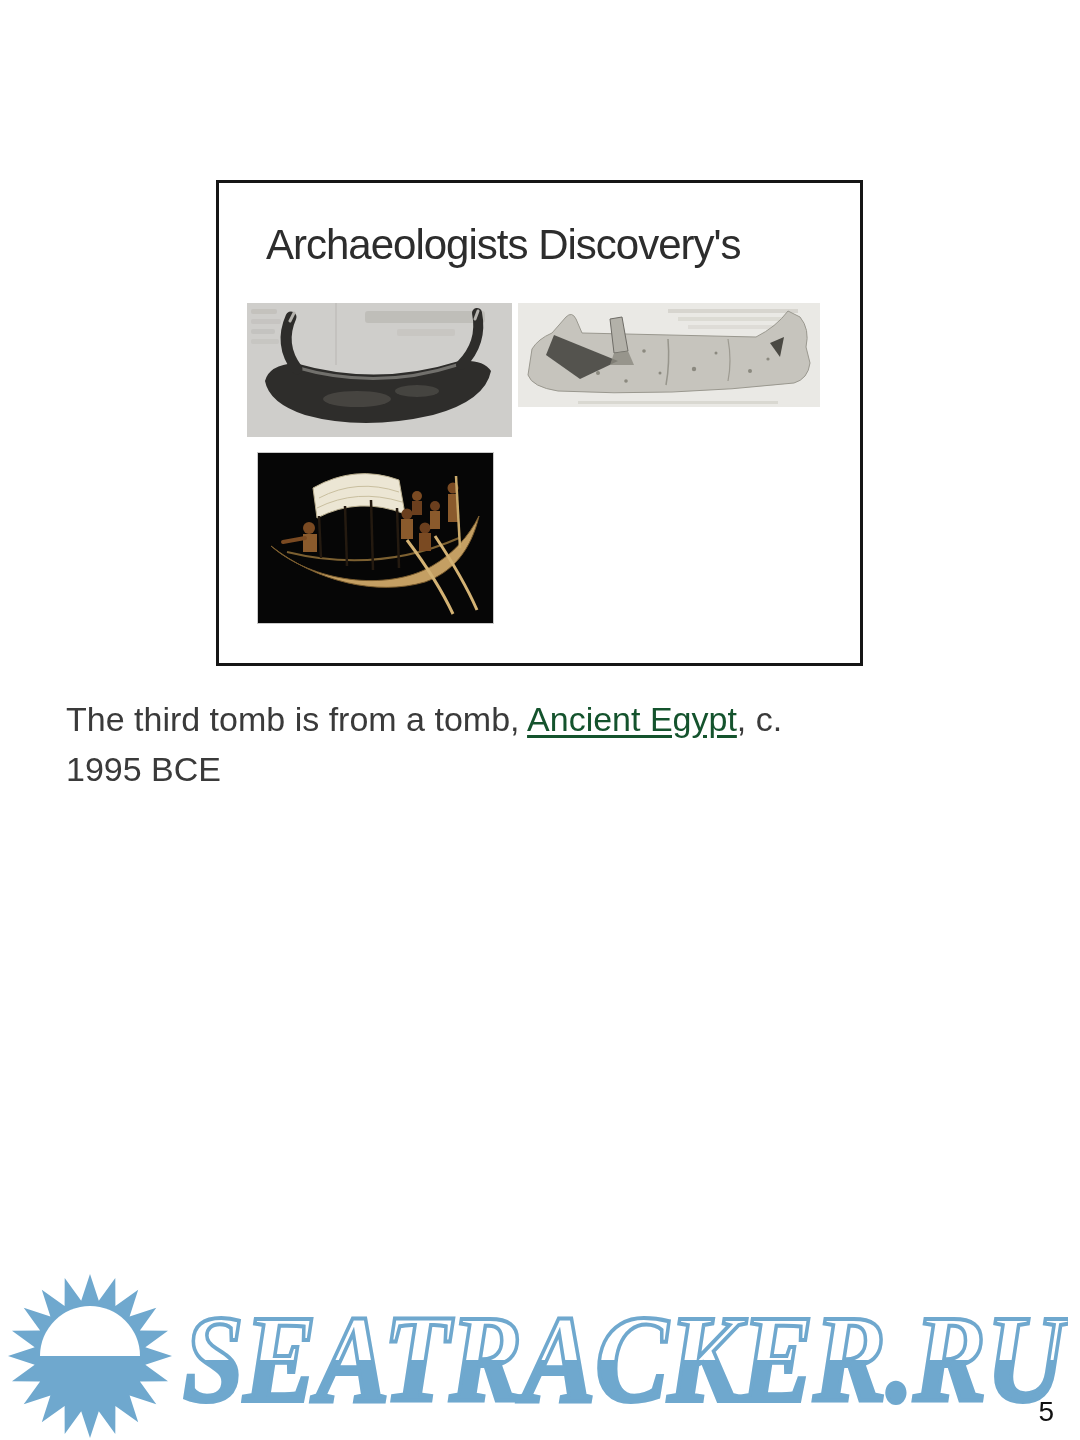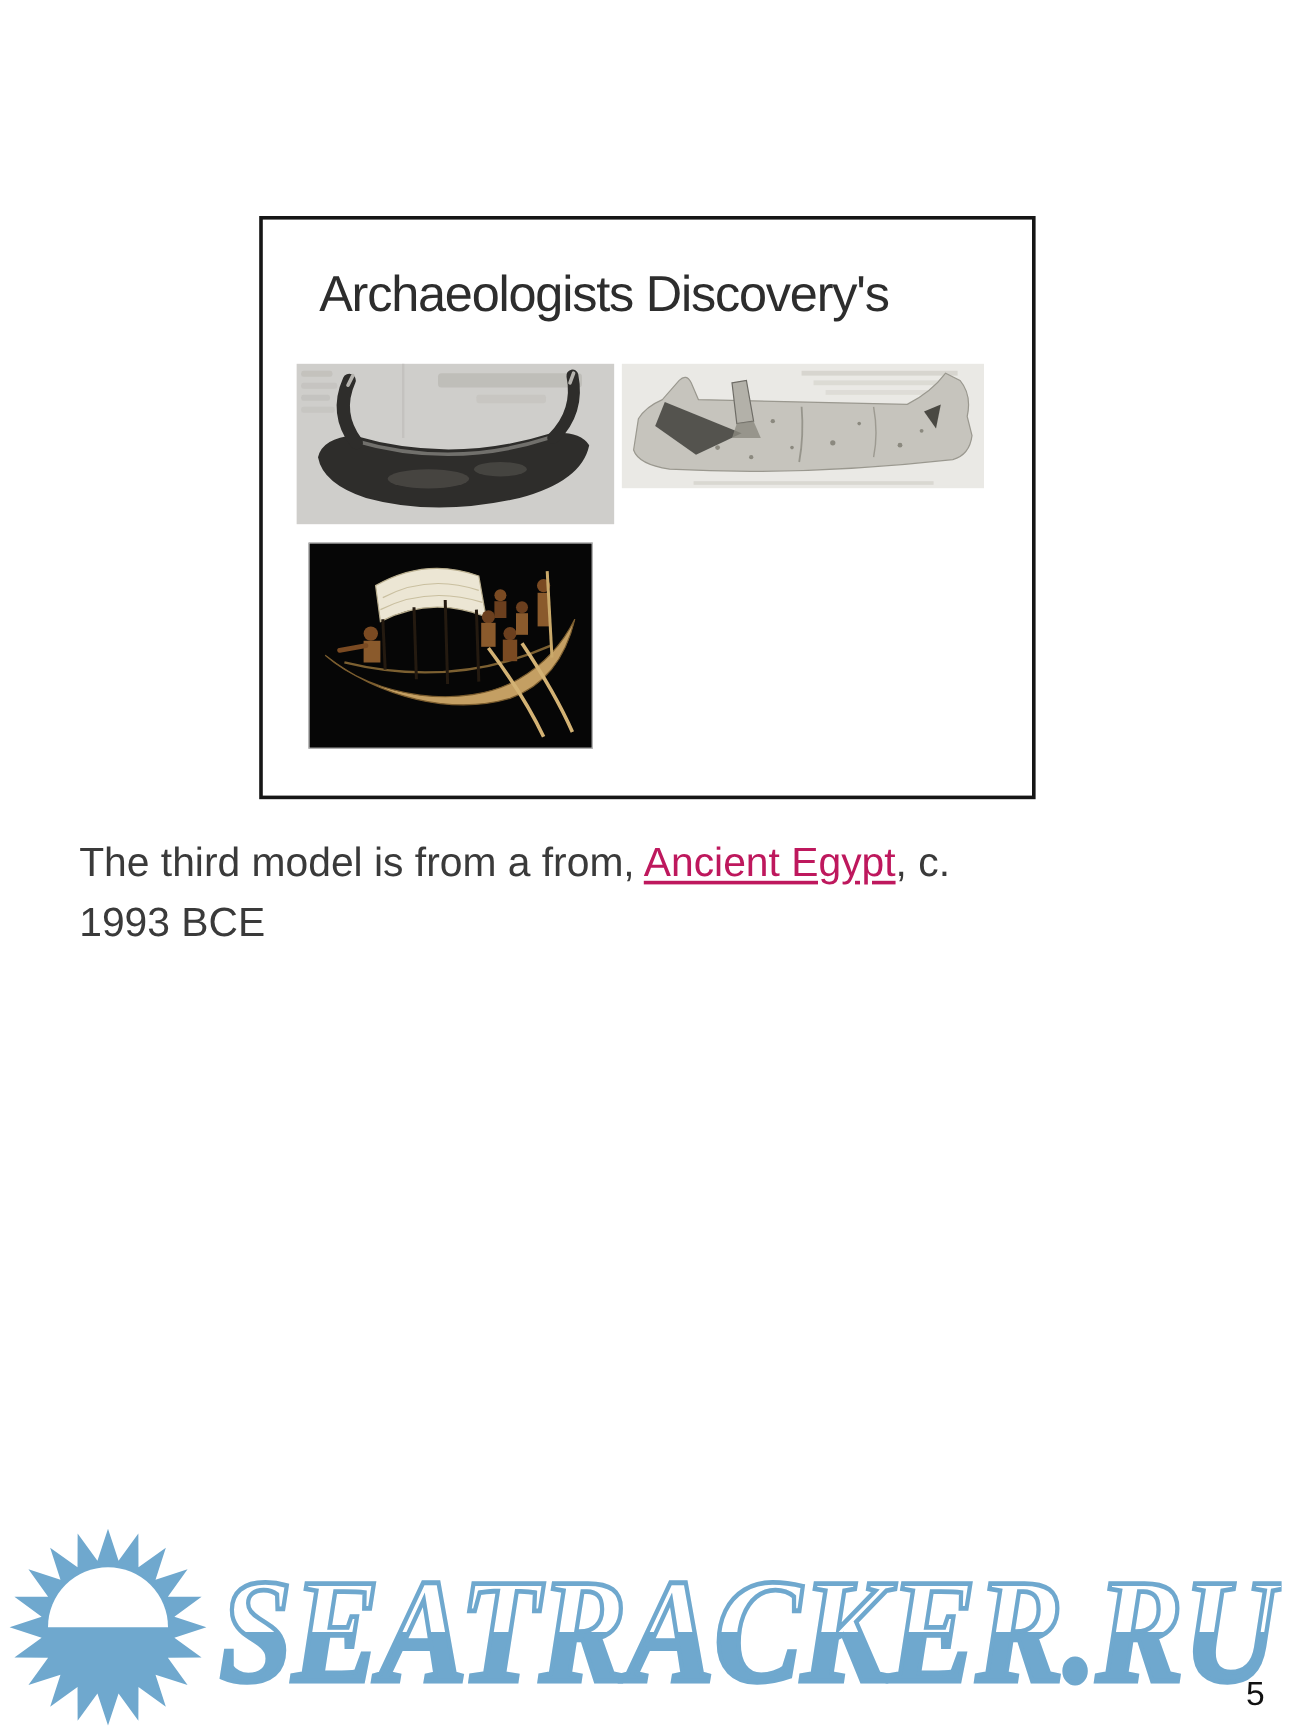--- a/index.html
+++ b/index.html
@@ -20,21 +20,21 @@
   figure.photo{margin:0;padding:0;position:absolute;}
   .photo svg{display:block;}
   .photo1{left:28px;top:120px;width:265px;height:134px;}
   .photo2{left:299px;top:120px;width:302px;height:104px;}
   .photo3{left:38px;top:269px;width:237px;height:172px;}
   
   .caption{
     position:absolute;left:66px;top:694px;width:830px;margin:0;
     font-size:34px;line-height:50px;color:#3a3a3a;
   }
-  .caption a{color:#be185d;text-decoration:underline;text-underline-offset:4px;cursor:pointer;}
+  .caption a{color:#14532d;text-decoration:underline;text-underline-offset:4px;cursor:pointer;}
   
   .watermark{position:absolute;left:0;top:1270px;width:1080px;height:170px;font-style:italic;}
   .watermark svg{display:block;}
   
   .page-number{
     position:absolute;right:14px;top:1396px;font-size:28px;color:#111111;
     font-family:"Liberation Sans",sans-serif;
   }
 </style>
 </head>
@@ -130,21 +130,21 @@
         <circle cx="196" cy="36" r="5.5" fill="#7a4a22"></circle>
           <rect x="191" y="42" width="10" height="28" fill="#8a5a2c"></rect>
 
         <path d="M 199 24 L 203 96" stroke="#caa96a" stroke-width="2.5"></path>
         <path d="M 150 88 Q 180 128 196 162" stroke="#d3b274" stroke-width="3" fill="none"></path>
         <path d="M 178 84 Q 206 126 220 158" stroke="#d3b274" stroke-width="3" fill="none"></path>
       </svg>
     </figure>
   </div>
 
-  <p class="caption"><span>The third model is from a from, </span><a href="#" class="link">Ancient Egypt</a><span>, c.</span><br><span>1993 BCE</span></p>
+  <p class="caption"><span>The third tomb is from a tomb, </span><a href="#" class="link">Ancient Egypt</a><span>, c.</span><br><span>1995 BCE</span></p>
 
   <div class="watermark">
     <svg viewBox="0 0 1080 170" width="1080" height="170" aria-hidden="true">
       <defs>
         <clipPath id="wm-top">
             <rect x="0" y="0" width="1080" height="90"></rect>
           </clipPath>
         <clipPath id="wm-bottom">
             <rect x="0" y="90" width="1080" height="80"></rect>
           </clipPath>

